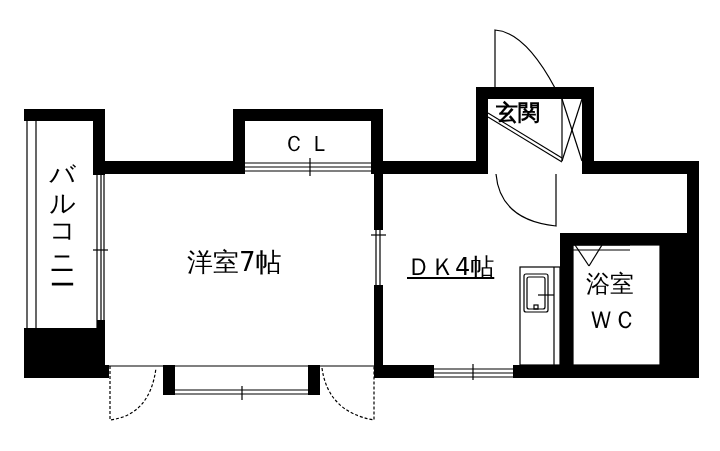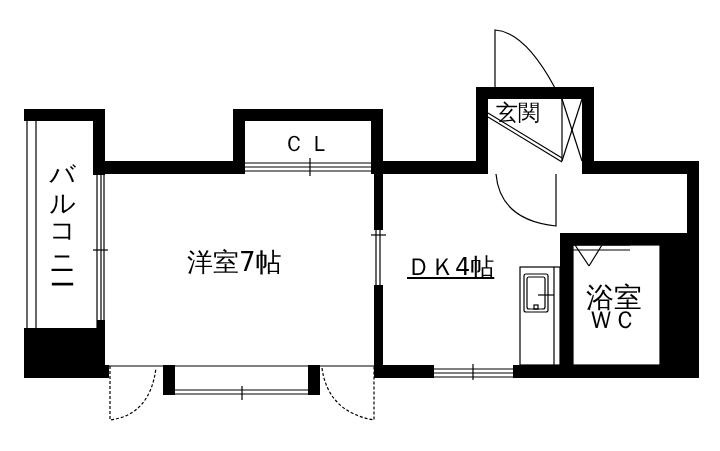--- a/index.html
+++ b/index.html
@@ -109,16 +109,16 @@
     <rect x="534" y="305" width="4" height="4"></rect>
 
     <path d="M110 366 L110 420 Q150 415 156 368" stroke-dasharray="3,2"></path>
     <path d="M322 368 Q328 412 374 420 L374 366" stroke-dasharray="3,2"></path>
   </g>
 </svg>
 
 <div class="lbl vert" style="left:50px; top:145px; font-size:26px; height:170px;">バルコニー</div>
 <div class="lbl" style="left:283px; top:133px; font-size:22px; letter-spacing:4px;">ＣＬ</div>
 <div class="lbl" style="left:187px; top:249px; font-size:26px;">洋室7帖</div>
-<div class="lbl" style="left:496px; top:102px; font-size:22px;">玄関</div>
+<div class="lbl" style="left:496px; top:102px; font-size:22px;font-weight:bold;">玄関</div>
 <div class="lbl" style="left:407px; top:255px; font-size:24px;text-decoration:underline;">ＤＫ4帖</div>
-<div class="lbl" style="left:586px; top:284px; font-size:28px;">浴室</div>
+<div class="lbl" style="left:586px; top:272px; font-size:24px;">浴室</div>
 <div class="lbl" style="left:589px; top:308px; font-size:24px;">ＷＣ</div>
 
 </body></html>

